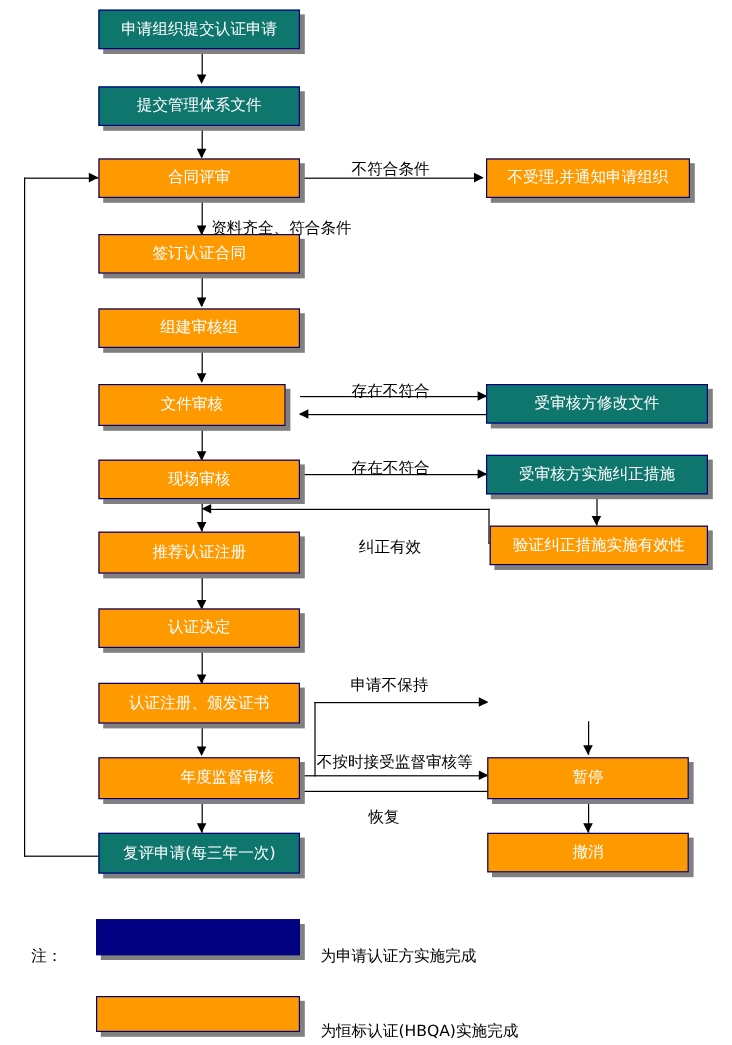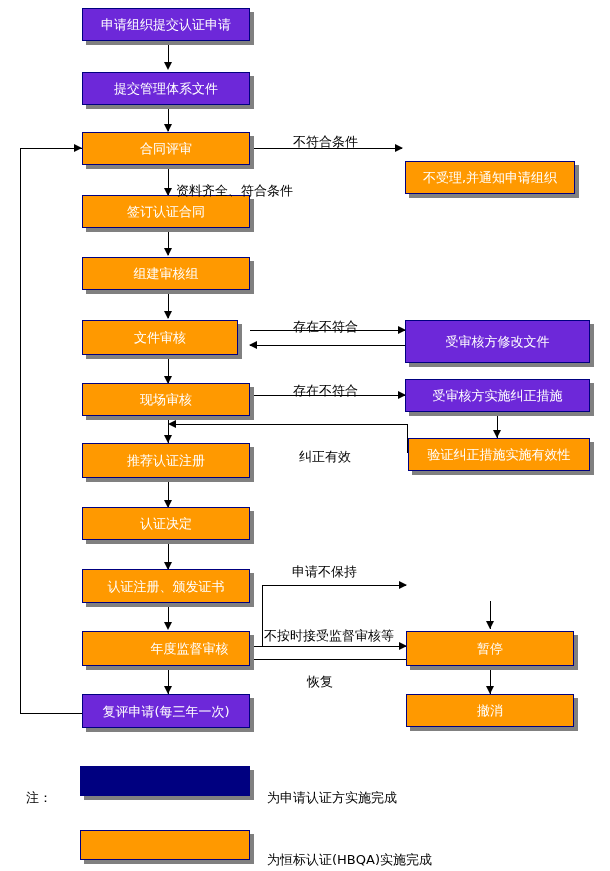--- a/index.html
+++ b/index.html
@@ -23,21 +23,21 @@
     display: flex;
     align-items: center;
     justify-content: center;
     font-size: 13px;
     line-height: 1;
     letter-spacing: 0px;
     white-space: nowrap;
     color: #ffffff;
     z-index: 5;
   }
-  .box.navy { background: #6d28d9; }
+  .box.navy { background: #0f766e; }
   .box.orange { background: #FF9900; }
   .legend-swatch {
     position: absolute;
     box-sizing: border-box;
     border: 1px solid #000080;
     box-shadow: 4px 4px 0 0 #808080;
     z-index: 5;
   }
   .legend-swatch.navy { background: #000080; border-color:#000080; }
   .legend-swatch.orange { background: #FF9900; }
@@ -165,33 +165,33 @@
 
   <div class="box navy" style="left:82px;  top:8px;   width:168px; height:33px;">
       <span>申请组织提交认证申请</span>
     </div>
   <div class="box navy" style="left:82px;  top:72px;  width:168px; height:33px;">
       <span>提交管理体系文件</span>
     </div>
   <div class="box orange" style="left:82px;  top:132px; width:168px; height:33px;">
       <span>合同评审</span>
     </div>
-  <div class="box orange" style="left:405px; top:132px; width:170px; height:33px;margin-top:29px;">
+  <div class="box orange" style="left:405px; top:132px; width:170px; height:33px;">
       <span>不受理,并通知申请组织</span>
     </div>
   <div class="box orange" style="left:82px;  top:195px; width:168px; height:33px;justify-content:center;">
       <span>签订认证合同</span>
     </div>
   <div class="box orange" style="left:82px;  top:257px; width:168px; height:33px;">
       <span>组建审核组</span>
     </div>
   <div class="box orange" style="left:82px;  top:320px; width:156px; height:35px;">
       <span>文件审核</span>
     </div>
-  <div class="box navy" style="left:405px; top:320px; width:185px; height:43px;justify-content:center;">
+  <div class="box navy" style="left:405px; top:320px; width:185px; height:33px;justify-content:center;">
       <span>受审核方修改文件</span>
     </div>
   <div class="box orange" style="left:82px;  top:383px; width:168px; height:33px;">
       <span>现场审核</span>
     </div>
   <div class="box navy" style="left:405px; top:379px; width:185px; height:33px;">
       <span>受审核方实施纠正措施</span>
     </div>
   <div class="box orange" style="left:408px; top:438px; width:182px; height:33px;">
       <span>验证纠正措施实施有效性</span>

